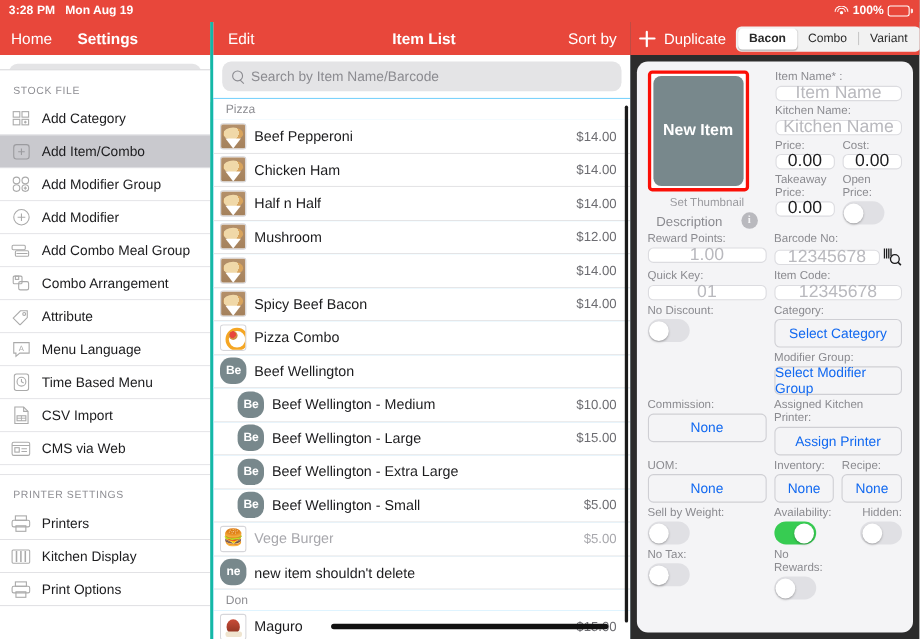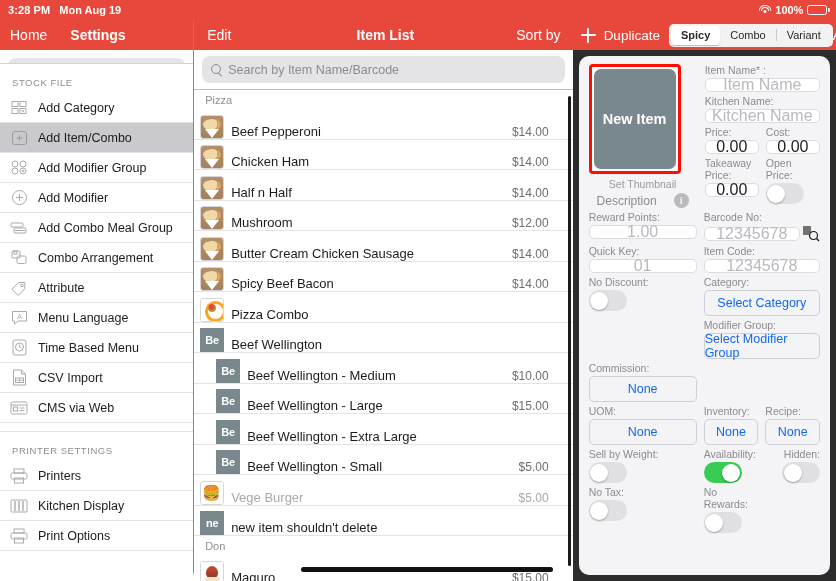--- a/index.html
+++ b/index.html
@@ -26,21 +26,21 @@
                 border-radius: 50% 50% 0 0 / 100% 100% 0 0; }
   .wifi-ico i:nth-child(1){ width:13px; height:6px; top:0; }
   .wifi-ico i:nth-child(2){ width:8px; height:4px; top:2.4px; }
   .wifi-ico i:nth-child(3){ width:3px; height:3px; top:5px; background:#fff; border-radius:50%; border:none;}
   .batt { display:flex; align-items:center; }
   .batt-body { width: 20px; height: 9.5px; border: 1.3px solid #fff; border-radius: 2.4px; padding: 1px; }
   .batt-fill { width: 100%; height: 100%; background: #fff; border-radius: 1px; }
   .batt-cap { width: 1.6px; height: 4px; background: #fff; margin-left: 1px; border-radius: 0 1px 1px 0; opacity:.85;}
 
   
-  .col-left  { width: 199px; height: 581px; position: relative; background: #fff; border-right: 1px solid #14b8a6; border-radius: 10px; }
+  .col-left  { width: 199px; height: 581px; position: relative; background: #fff; border-right: 3px solid #14b8a6; }
   .col-mid   { width: 388px; height: 581px; position: relative; background: #7dd3fc; }
   .col-right { width: 270px; height: 581px; position: relative; background: #2c2c2c; }
 
   
   .navbar { height: 50px; background: #e8473b; color: #fff; position: relative; }
   .navbar .nb-inner { position: absolute; left: 0; right: 0; bottom: 0; height: 30px; display: flex; align-items: center; }
 
   .nb-home { font-size: 14px; margin-left: 10px; font-weight: 400; }
   .nb-settings { font-size: 14px; font-weight: bold; margin-left: 23px; }
 
@@ -71,30 +71,30 @@
 
   
   .mid-search-wrap { padding: 6px 8px; background: #fff; }
   .mid-search {
     height: 27px; background: #e4e4e6; border-radius: 8px; display: flex; align-items: center;
     padding: 0 9px; color: #8b8b90; font-size: 12.5px;
   }
   .list-scroll { position: absolute; top: 90px; left: 0; right: 0; bottom: 0; overflow: hidden; }
   .grp-head { height: 19px; font-size: 11px; color: #8e8e93; padding-left: 11px; display:flex; align-items:center; background: #fff; }
   .item-row {
-    height: 30.5px; display: flex; align-items: flex-end; padding-left: 6px; padding-right: 24px;
+    height: 30.5px; display: flex; align-items: center; padding-left: 6px; padding-right: 12px;
     border-bottom: 1px solid #e4e4e6; background: #fff;
   }
   .item-row .thumb {
     width: 24px; height: 24px; flex: none; margin-right: 7px; border-radius: 3px; overflow: hidden;
     border: 1px solid #d6d6da; background: #fff; display: flex; align-items: center; justify-content: center;
     font-size: 10px;
   }
   .item-row .thumb.initials {
-    background: #78888c; color: #fff; font-size: 11px; font-weight: bold; border: none; border-radius: 0;
+    background: #78888c; color: #fff; font-size: 11px; font-weight: bold; border: none; border-radius: 10px;
     letter-spacing: -.2px;
   }
   .item-row .nm { font-size: 13px; color: #1c1c1e; white-space: nowrap; overflow: hidden; }
   .item-row .pr { margin-left: auto; font-size: 12px; color: #6d6d72; padding-left: 10px; }
   .item-row.dim .nm, .item-row.dim .pr { color: #a8a8ad; }
   .item-row.indent { padding-left: 22px; }
 
   
   .pz { width: 100%; height: 100%; background: linear-gradient(#b4906a, #a4815c); position: relative; }
   .pz::before { content:''; position:absolute; left:2px; top:3px; width: 18px; height: 11px;
@@ -417,21 +417,20 @@
         <span class="thumb">
             <span class="pz"></span>
           </span>
         <span class="nm">Mushroom</span>
         <span class="pr">$12.00</span>
       </div>
       <div class="item-row">
         <span class="thumb">
             <span class="pz"></span>
           </span>
-        <span class="nm">Butter Cream Chicken Sausage</span>
         <span class="pr">$14.00</span>
       </div>
       <div class="item-row">
         <span class="thumb">
             <span class="pz"></span>
           </span>
         <span class="nm">Spicy Beef Bacon</span>
         <span class="pr">$14.00</span>
       </div>
       <div class="item-row">
@@ -493,21 +492,21 @@
     <div class="v-scroll-mid"></div>
     <div class="hscroll"></div>
   </div>
 
   <div class="col-right">
     <div class="r-nav">
       <div class="nb-inner">
         <span class="plus-ic"></span>
         <span class="r-dup">Duplicate</span>
         <span class="seg">
-          <span class="seg-btn active">Spicy</span>
+          <span class="seg-btn active">Bacon</span>
           <span class="seg-btn">Combo</span>
           <span class="seg-div"></span>
           <span class="seg-btn">Variant</span>
         </span>
         <span class="r-add">Add</span>
       </div>
     </div>
 
     <div class="form-card">
       <div class="form-inner">
@@ -604,20 +603,24 @@
         <div style="margin-top:3px; margin-left:115px;">
           <div class="f-label">Modifier Group:</div>
           <div class="f-btn">Select Modifier Group</div>
         </div>
 
         <div class="row2" style="margin-top:3px;">
           <div style="width:108px;flex:none;">
             <div class="f-label">Commission:</div>
             <div class="f-btn">None</div>
           </div>
+          <div style="flex:1;min-width:0;">
+            <div class="f-label">Assigned Kitchen Printer:</div>
+            <div class="f-btn">Assign Printer</div>
+          </div>
         </div>
 
         <div class="row2" style="margin-top:3px;">
           <div style="width:108px;flex:none;">
             <div class="f-label">UOM:</div>
             <div class="f-btn">None</div>
           </div>
           <div class="gcol">
             <div class="f-label">Inventory:</div>
             <div class="f-btn">None</div>

